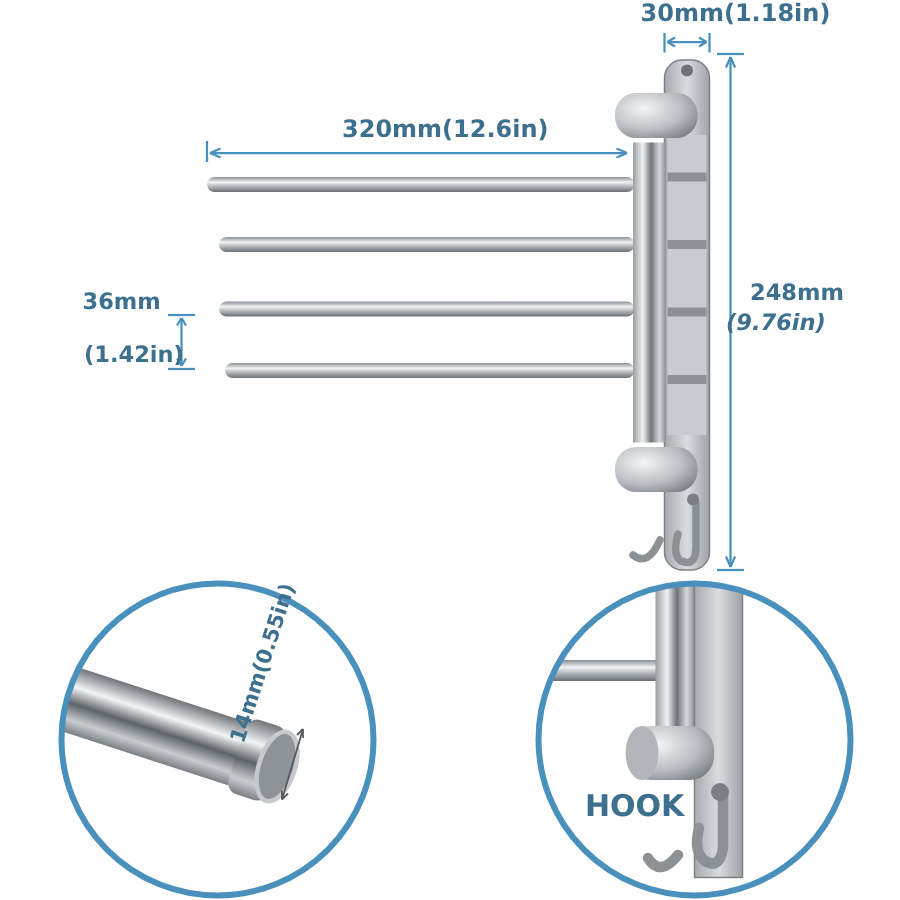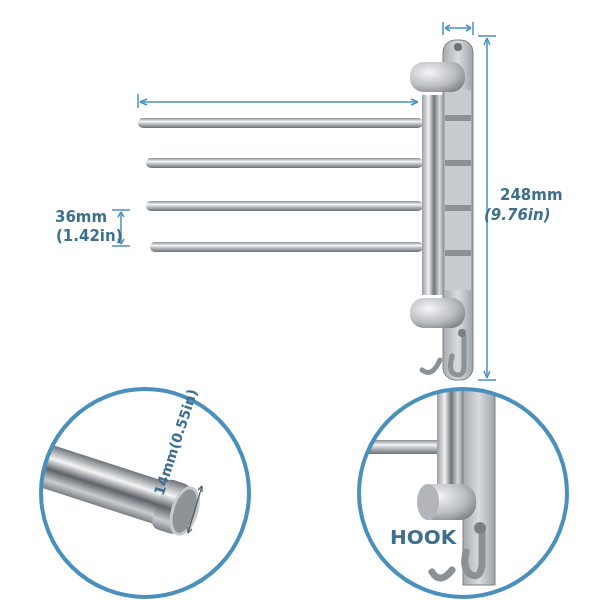--- a/index.html
+++ b/index.html
@@ -133,19 +133,21 @@
       <g fill="none" stroke="#8c9196" stroke-width="7" stroke-linecap="round">
         <path d="M482 530 L482 565 Q480 580 470 574 Q462 568 466 552"></path>
         <path d="M452 570 Q440 585 432 572"></path>
       </g>
       <circle cx="480" cy="528" r="6" fill="#7a7f84"></circle>
     </g>
     <circle cx="463" cy="493" r="104" fill="none" stroke="#4a90bd" stroke-width="4"></circle>
   </g>
 </svg>
 
-<div class="lbl" style="left:55px; top:208px;">36mm</div>
+<div class="lbl" style="left:427px; top:0px; font-size:16px;">30mm(1.18in)</div>
+<div class="lbl" style="left:228px; top:77px; font-size:16px;">320mm(12.6in)</div>
+<div class="lbl" style="left:55px; top:192px;">36mm</div>
 <div class="lbl" style="left:40px; top:227px;margin-left:16px;">(1.42in)</div>
 <div class="lbl" style="left:500px; top:186px;">248mm</div>
 <div class="lbl" style="left:484px; top:206px;font-style:italic;">(9.76in)</div>
 <div class="lbl" style="left:150px; top:492px; font-size:14px; transform:rotate(-72deg); transform-origin:left top;">14mm(0.55in)</div>
 <div class="lbl" style="left:390px; top:528px; font-size:20px;">HOOK</div>
 </div>
 
 </body></html>

